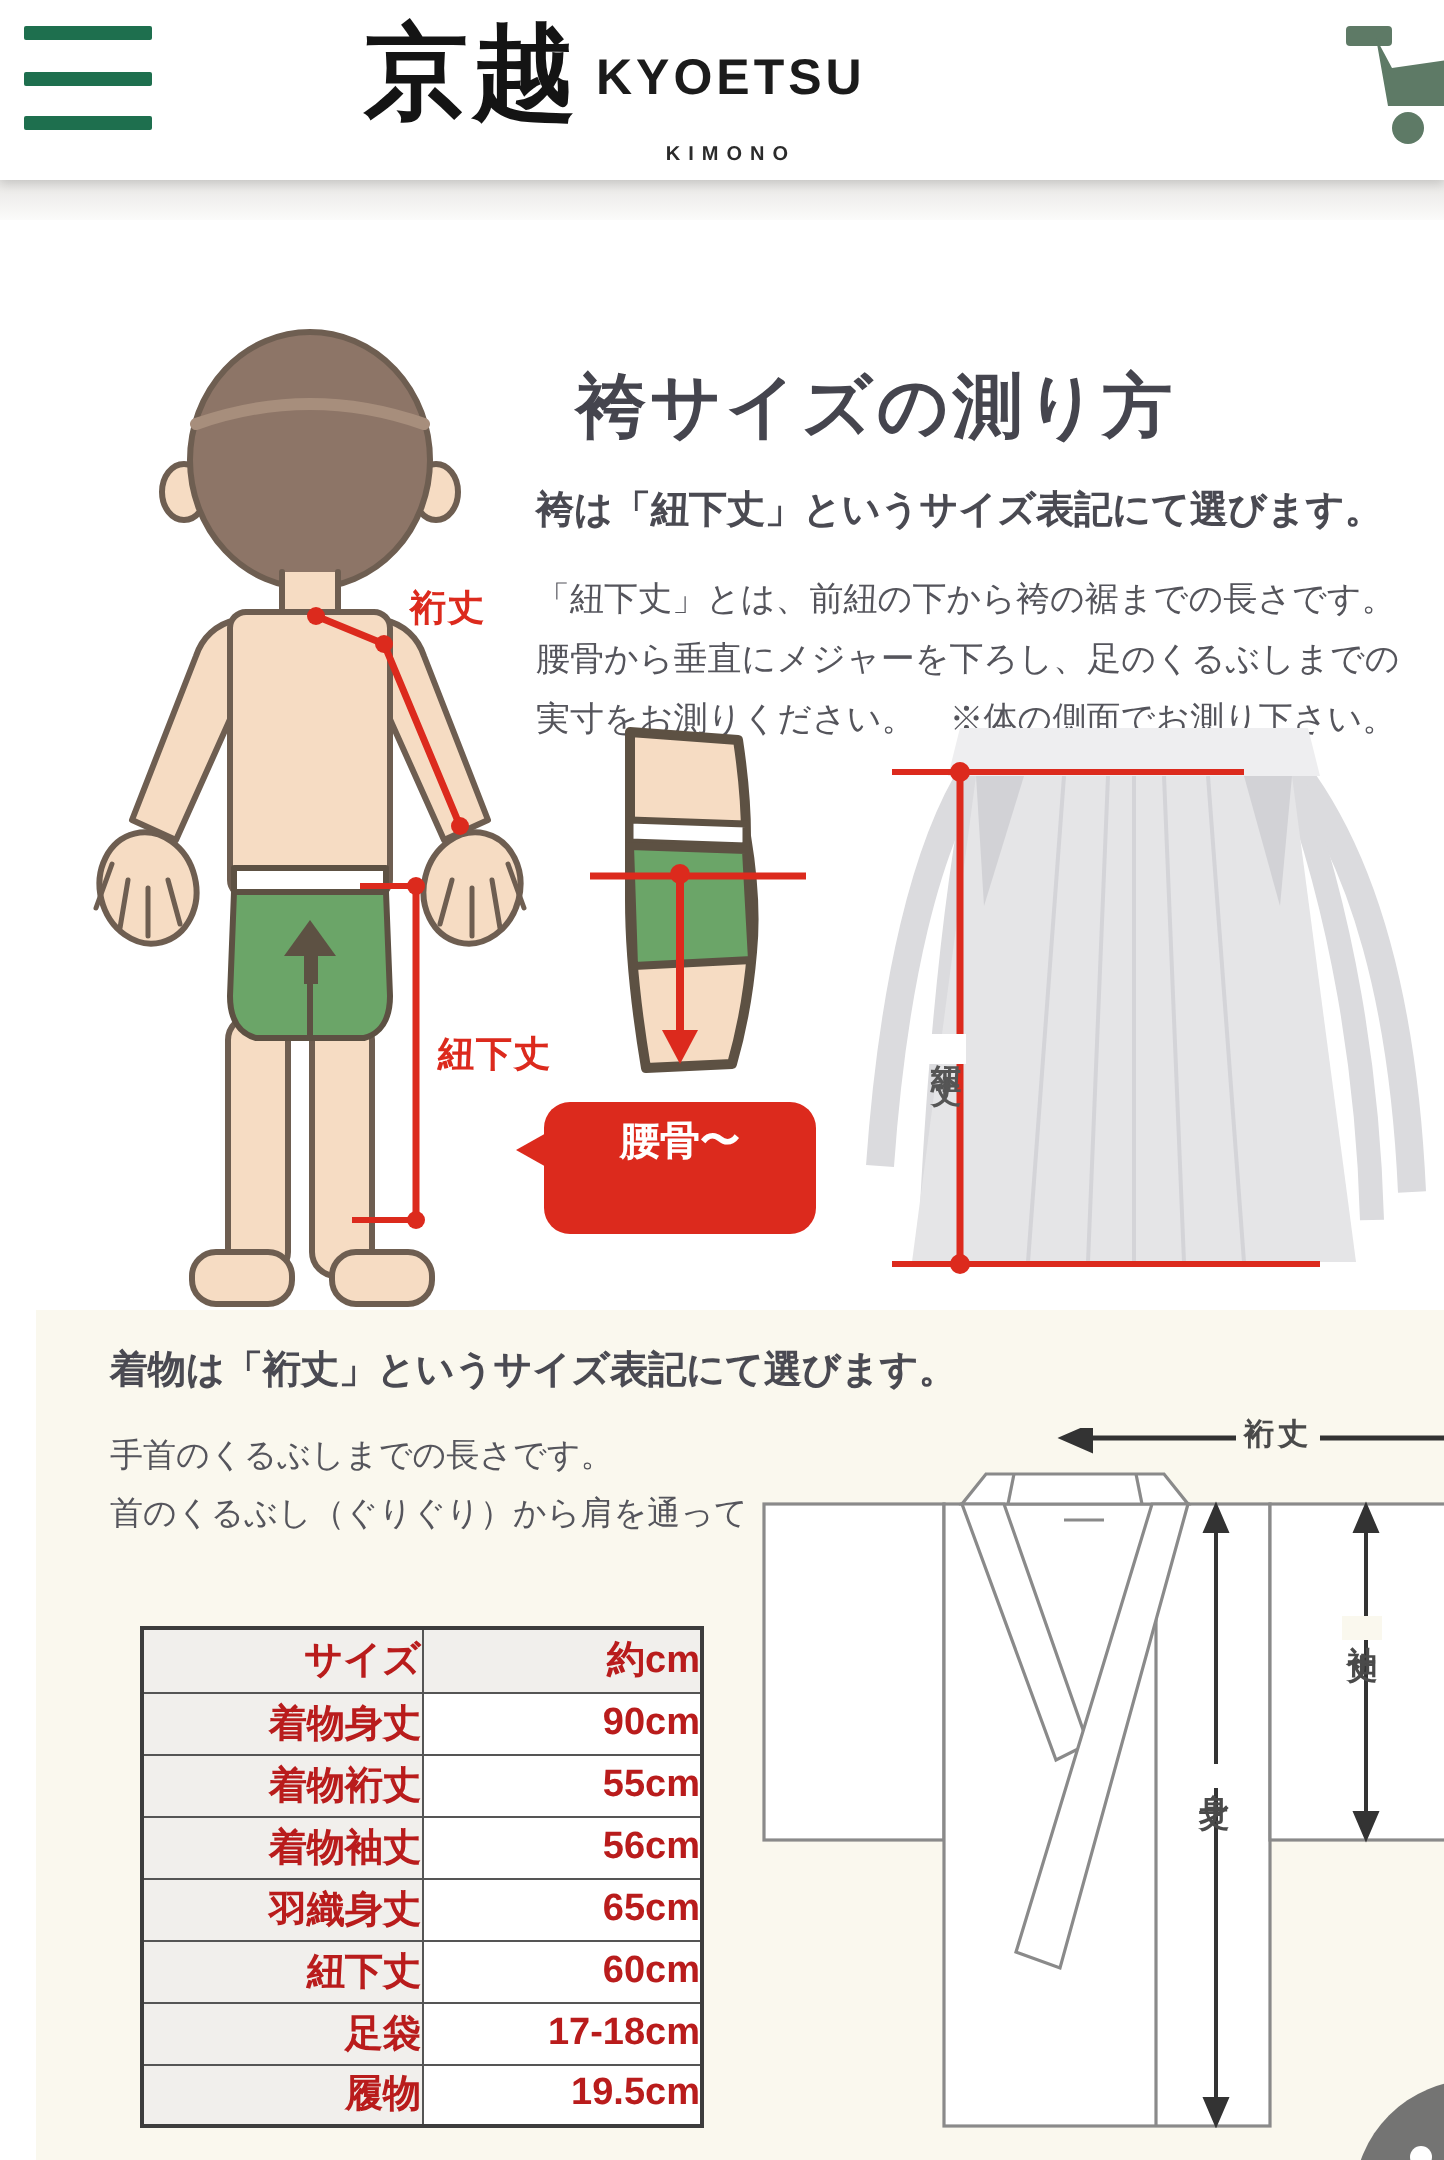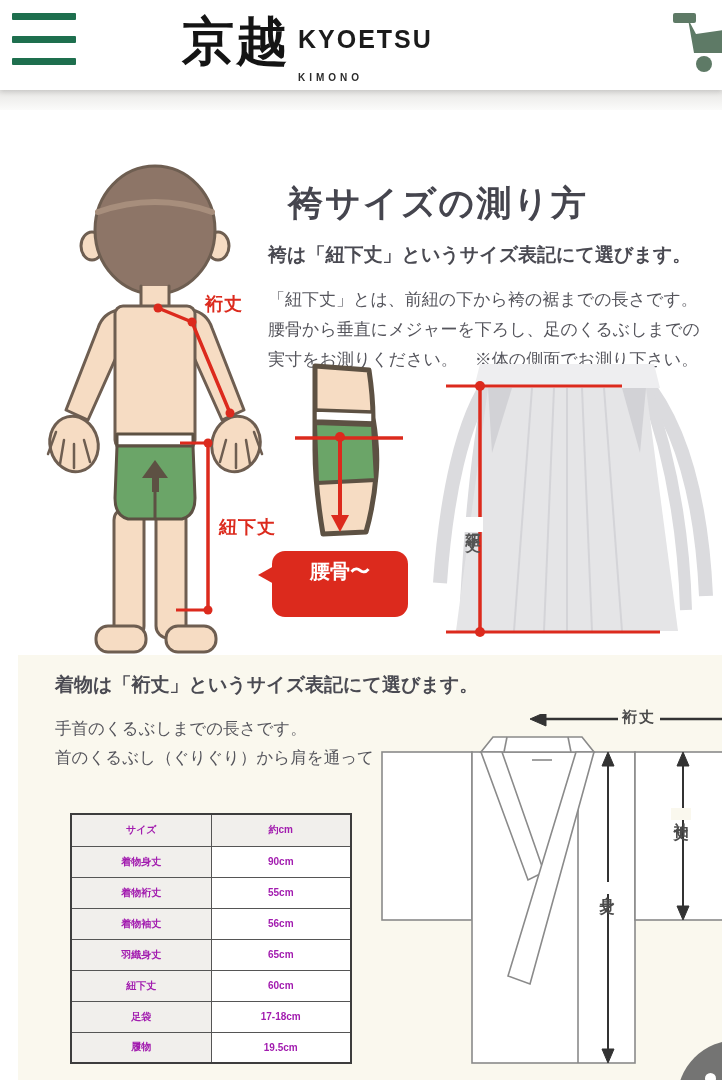--- a/index.html
+++ b/index.html
@@ -9,23 +9,23 @@
 
   
   .header { position:absolute; left:0; top:0; width:722px; height:90px; background:#fff;
             box-shadow:0 2px 5px rgba(0,0,0,.14); z-index:20; }
   .header-gap { position:absolute; left:0; top:90px; width:722px; height:20px;
             background:linear-gradient(#e7e6e4,#fbfbfa); z-index:1; }
   .hamburger { position:absolute; left:12px; top:11px; width:66px; height:54px; cursor:pointer; }
   .hamburger span { position:absolute; left:0; width:64px; height:7px; background:#1e6f4e; border-radius:1px; }
   .hamburger span:nth-child(1){ top:2px; } .hamburger span:nth-child(2){ top:25px; } .hamburger span:nth-child(3){ top:47px; }
   .logo { position:absolute; left:182px; top:8px; display:flex; align-items:flex-start; cursor:pointer; }
-  .logo-kanji { font-family:Liberation Sans, sans-serif; font-weight:bold; font-size:52px; line-height:66px;
+  .logo-kanji { font-family:Liberation Mono, monospace; font-weight:bold; font-size:52px; line-height:66px;
             color:#141414; letter-spacing:2px; }
-  .logo-latin-wrap { margin-left:8px; margin-top:18px; }
+  .logo-latin-wrap { margin-left:8px; margin-top:18px; text-align:center; }
   .logo-latin { font-size:25px; font-weight:bold; color:#1b1b1b; letter-spacing:2px; line-height:26px; }
   .logo-sub { font-size:10px; font-weight:bold; color:#2b2b2b; letter-spacing:4px; margin-top:20px; }
   .cart { position:absolute; left:672px; top:12px; width:70px; height:74px; cursor:pointer; }
 
   
   .h1-title { position:absolute; left:268px; top:180px; font-size:35px; font-weight:bold;
             color:#45454e; letter-spacing:2px;margin-left:20px; }
   .subtitle { position:absolute; left:268px; top:242px; font-size:19px; font-weight:bold; color:#4a4a52; }
   .para1 { position:absolute; left:268px; top:285px; font-size:17px; line-height:30px;
             color:#55555c; font-weight:500; }
@@ -39,22 +39,22 @@
             border-bottom:9px solid transparent; border-right:16px solid #dc2a1d; }
 
   
   .beige { position:absolute; left:18px; top:655px; width:704px; height:425px; background:#faf8ee; }
   .h2-title { position:absolute; left:55px; top:672px; font-size:19px; font-weight:bold; color:#4a4a52; }
   .para2 { position:absolute; left:55px; top:714px; font-size:16.5px; line-height:29px;
             color:#55555c; font-weight:500; }
 
   
   .size-table { position:absolute; left:70px; top:813px; border-collapse:collapse; background:#fff; }
-  .size-table th, .size-table td { border:1.5px solid #555; width:140px; text-align:center;
-            font-size:10px; color:#a21caf; font-weight:bold; }
+  .size-table th, .size-table td { border:1.5px solid #555; width:140px; text-align:right;
+            font-size:19px; color:#b91c1c; font-weight:bold; }
   .size-table th { height:32px; background:#f1efec; }
   .size-table td { height:31px; }
   .size-table td.lbl { background:#f1efec; }
   .size-table { border:2px solid #3d3d3d; }
 
   
   .vtext { position:absolute; writing-mode:vertical-rl; text-orientation:upright; font-family:"DejaVu Serif", serif;
             font-weight:bold; font-size:15px; color:#4a4a4a; letter-spacing:3px; padding:3px 1px; line-height:18px; }
   .htext { position:absolute; font-family:"DejaVu Serif", serif; font-weight:bold; font-size:15px;
             color:#4a4a4a; letter-spacing:2px; padding:0 4px; }

